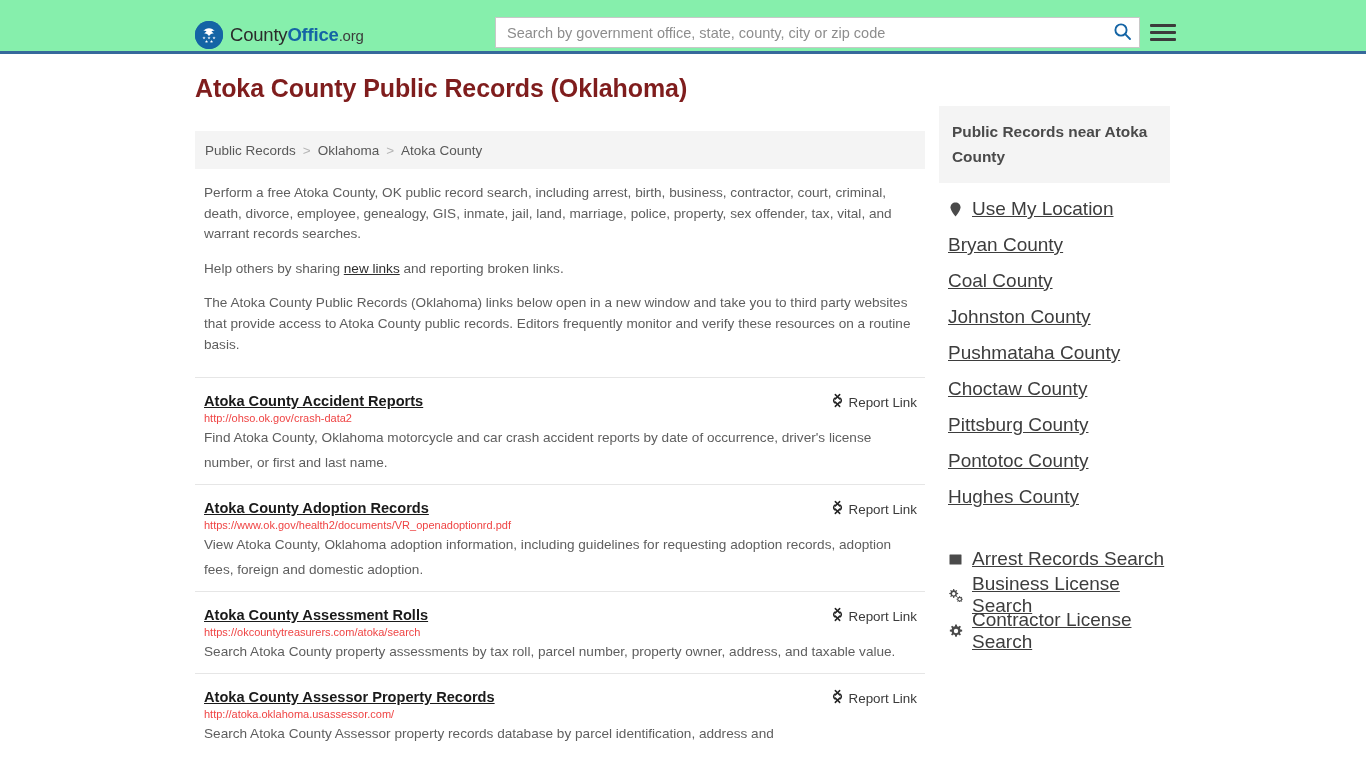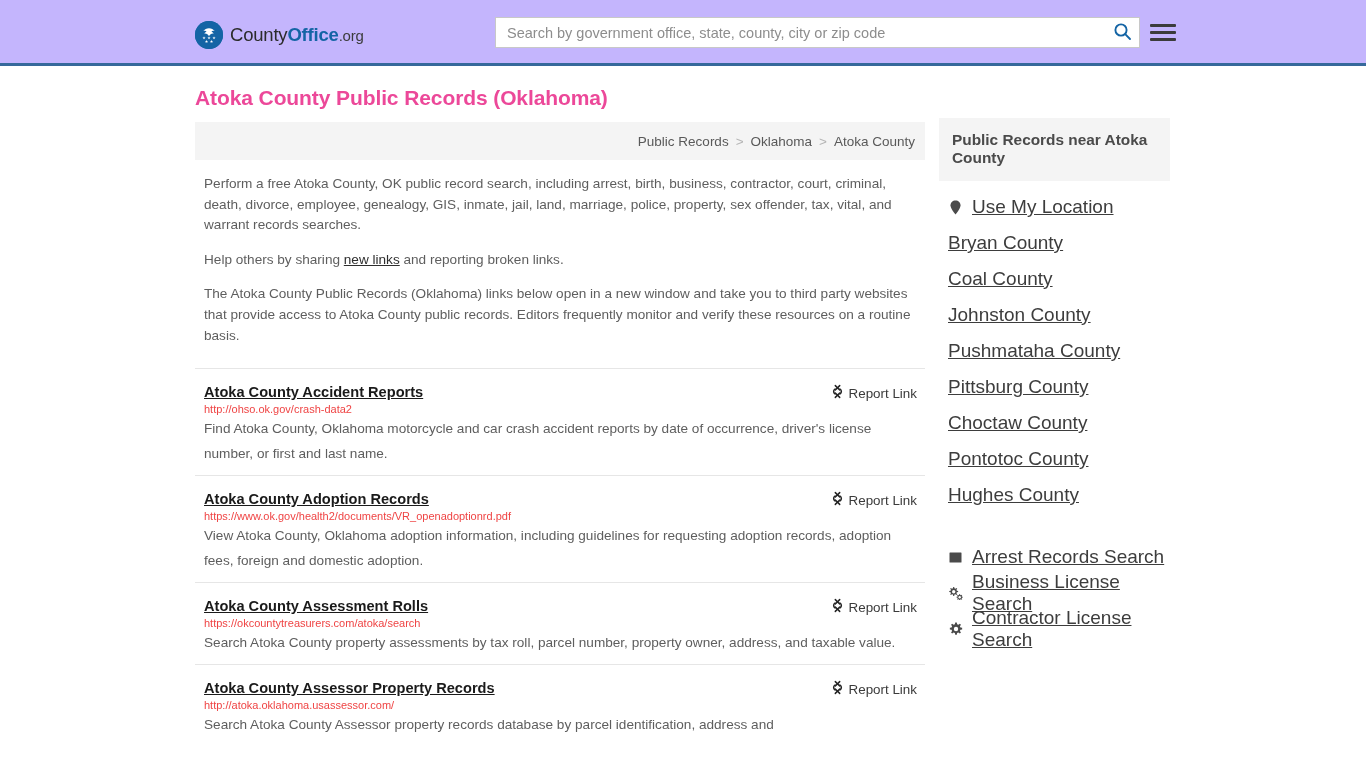--- a/index.html
+++ b/index.html
@@ -6,22 +6,22 @@
   html, body {
     margin: 0; padding: 0;
     width: 1366px; height: 768px;
     overflow: hidden;
     background: #ffffff;
     font-family: "Liberation Sans", sans-serif;
   }
 
   
   #site-header {
-    height: 66px;
-    background: #c4b5fd;
+    height: 54px;
+    background: #86efac;
     border-bottom: 3px solid #36699b;
     display: flex;
     align-items: center;
     position: relative;
   }
   .brand {
     position: absolute;
     left: 195px;
     top: 21px;
     display: flex;
@@ -109,36 +109,35 @@
     width: 730px;
   }
   #sidebar-col {
     position: absolute;
     left: 939px;
     top: 52px;
     width: 231px;
   }
 
   h1#page-title {
-    font-size: 21px;
-    color: #ec4899;
+    font-size: 25px;
+    color: #7f1d1d;
     font-weight: bold;
-    margin: 0 0 12px 0;
+    margin: 0 0 28px 0;
     letter-spacing: -0.1px;
   }
 
   
   #breadcrumb {
     background: #f4f4f4;
     height: 38px;
     display: flex;
     align-items: center;
     padding: 0 10px;
     font-size: 13.5px;
-    justify-content: flex-end;
   }
   #breadcrumb a {
     color: #595959;
     text-decoration: none;
   }
   #breadcrumb .sep {
     color: #b4b4b4;
     margin: 0 7px;
   }
   #breadcrumb .current { color: #595959; }
@@ -196,21 +195,21 @@
   .report-link .lbl { color: #3b3b3b; }
 
   
   .panel { margin-bottom: 18px; }
   .panel-head {
     background: #f4f4f4;
     padding: 13px 13px 14px 13px;
     font-size: 15.4px;
     font-weight: bold;
     color: #4a4a4a;
-    line-height: 18px;
+    line-height: 25px;
   }
   .panel-body { padding: 8px 0 0 0; }
   .panel-item {
     display: flex;
     align-items: center;
     gap: 9px;
     height: 36px;
     padding-left: 9px;
     font-size: 13.4px;
   }
@@ -388,24 +387,24 @@
         <div class="panel-item no-ico">
           <a href="#">Coal County</a>
         </div>
         <div class="panel-item no-ico">
           <a href="#">Johnston County</a>
         </div>
         <div class="panel-item no-ico">
           <a href="#">Pushmataha County</a>
         </div>
         <div class="panel-item no-ico">
+          <a href="#">Choctaw County</a>
+        </div>
+        <div class="panel-item no-ico">
           <a href="#">Pittsburg County</a>
-        </div>
-        <div class="panel-item no-ico">
-          <a href="#">Choctaw County</a>
         </div>
         <div class="panel-item no-ico">
           <a href="#">Pontotoc County</a>
         </div>
         <div class="panel-item no-ico">
           <a href="#">Hughes County</a>
         </div>
       </div>
     </div>
 

